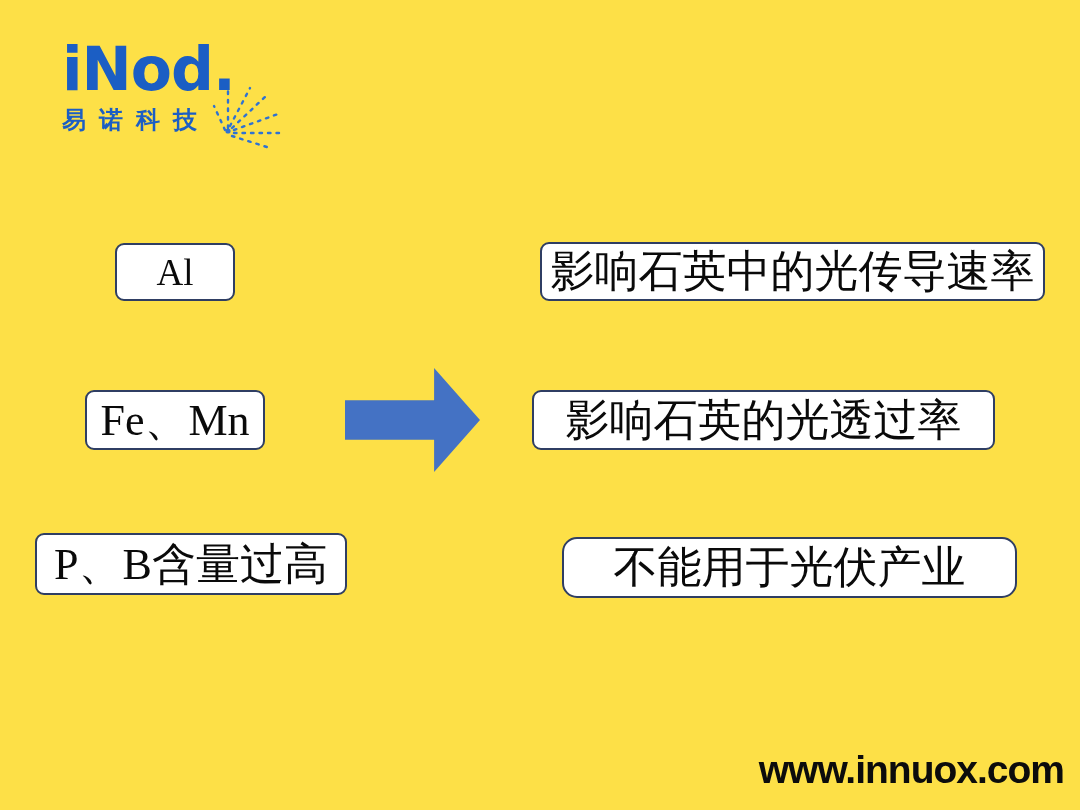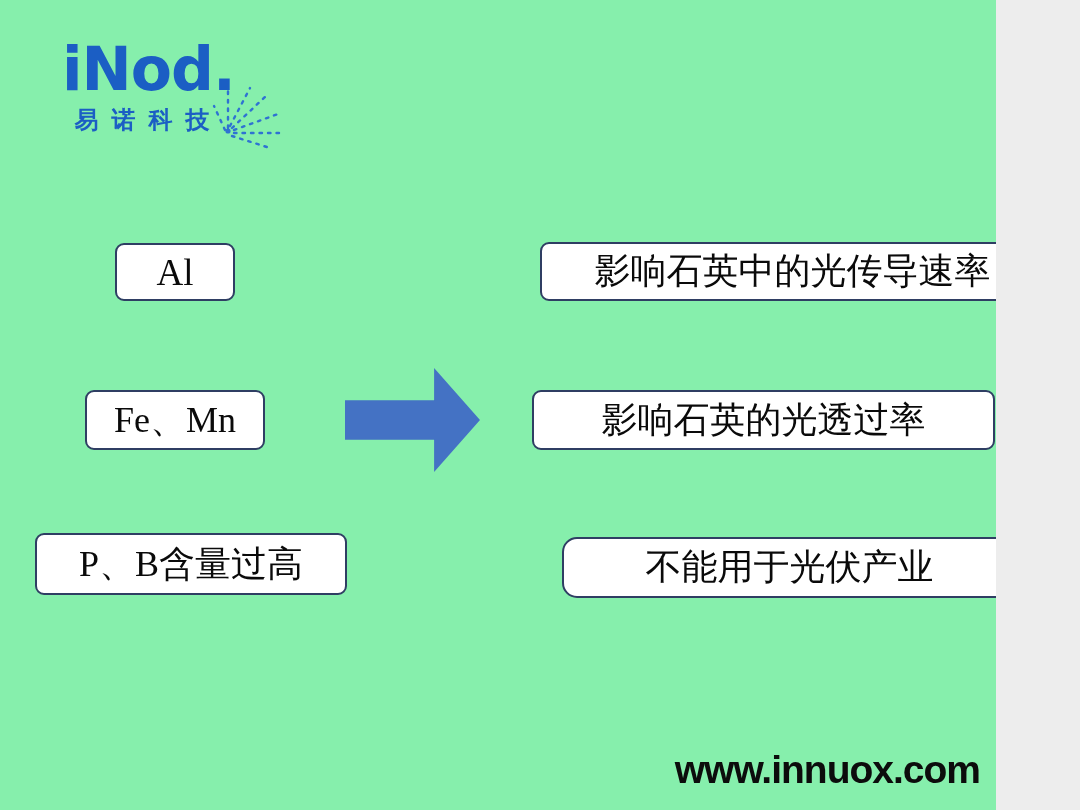--- a/index.html
+++ b/index.html
@@ -4,24 +4,23 @@
 <style>
   * { margin: 0; padding: 0; box-sizing: border-box; }
   html, body { width: 1080px; height: 810px; }
   body {
     font-family: "Liberation Serif", "DejaVu Serif", serif;
     background: #ededed;
   }
   .canvas {
     position: absolute;
     top: 0; left: 0;
-    width: 996px; height: 810px;
-    background: #86efac;
+    width: 1080px; height: 810px;
+    background: #fde047;
     overflow: hidden;
-    text-align: center;
   }
 
   
   .logo { position: absolute; top: 38px; left: 62px; }
   .logo-text {
     font-family: "DejaVu Sans", "Liberation Sans", sans-serif;
     font-weight: 800;
     font-size: 60px;
     line-height: 62px;
     letter-spacing: -1px;
@@ -43,21 +42,21 @@
 
   
   .box {
     position: absolute;
     background: #ffffff;
     border: 2px solid #2f3e63;
     border-radius: 9px;
     display: flex;
     align-items: center;
     justify-content: center;
-    font-size: 36px;
+    font-size: 44px;
     color: #0a0a0a;
     white-space: nowrap;
   }
   #box-left-1  { left: 115px; top: 243px; width: 120px; height: 58px; font-size: 37px; }
   #box-left-2  { left:  85px; top: 390px; width: 180px; height: 60px; }
   #box-left-3  { left:  35px; top: 533px; width: 312px; height: 62px; }
   #box-right-1 { left: 540px; top: 242px; width: 505px; height: 59px; }
   #box-right-2 { left: 532px; top: 390px; width: 463px; height: 60px; }
   #box-right-3 { left: 562px; top: 537px; width: 455px; height: 61px; border-radius: 15px; }
 

